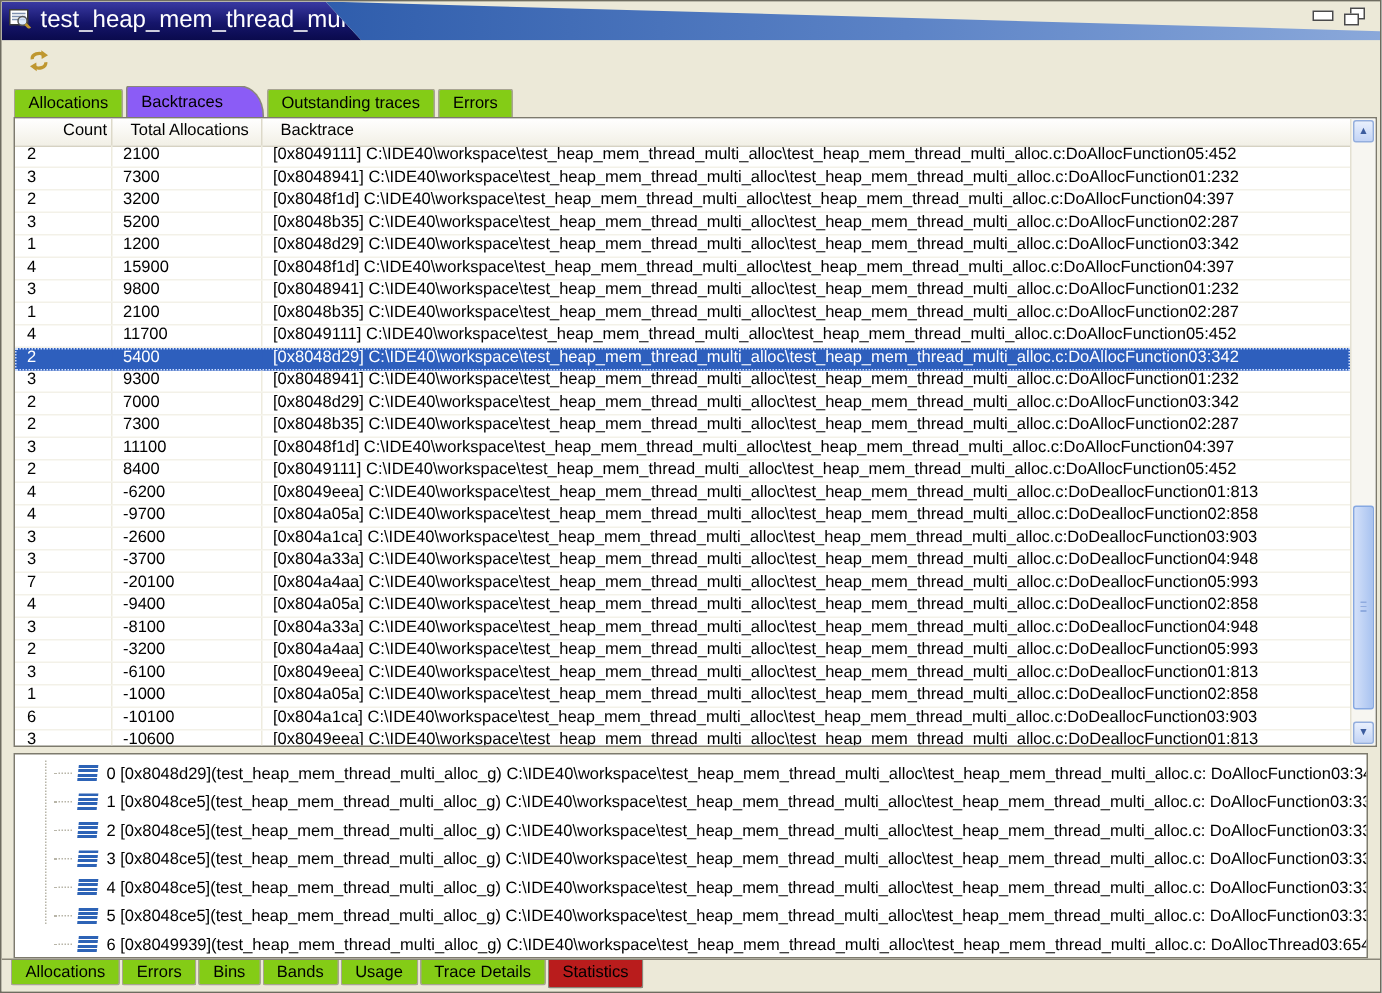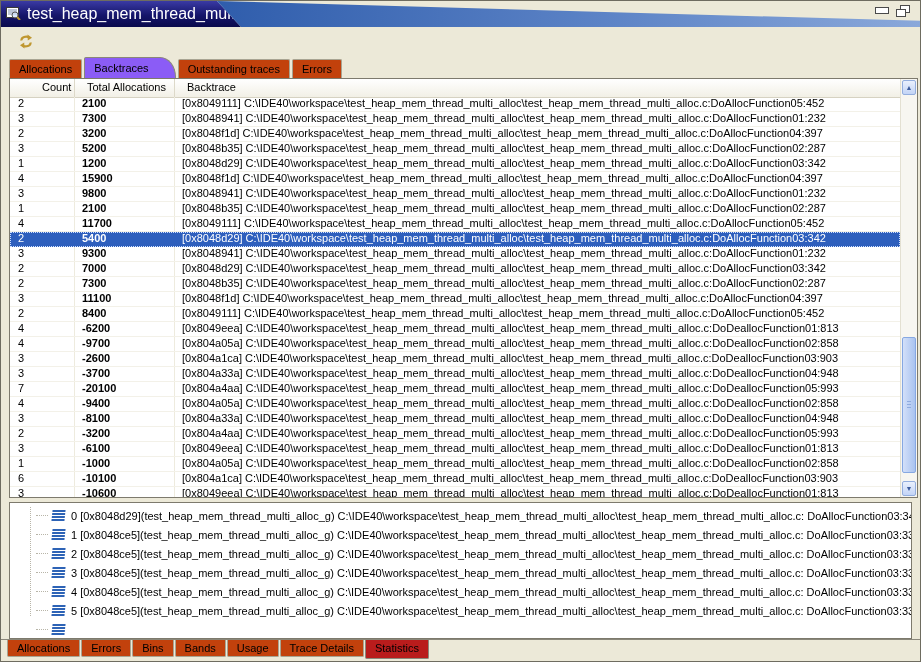--- a/index.html
+++ b/index.html
@@ -28,21 +28,21 @@
   .minb{width:12px;height:5px;margin-top:2px;background:#fff;border:1px solid #4a4a4a;}
   .maxb{position:relative;width:14px;height:12px;}
   .maxb::before{content:'';position:absolute;right:0;top:0;width:8px;height:6px;background:#fff;border:1px solid #4a4a4a;}
   .maxb::after{content:'';position:absolute;left:0;bottom:0;width:8px;height:6px;background:#fff;border:1px solid #4a4a4a;}
   
   .toolbar{height:30px;display:flex;align-items:center;padding-left:16px;}
   
   .tabrow{display:flex;align-items:flex-end;padding-left:8px;}
   .tabrow.top{height:21px;}
   .tab{
-    height:18px;line-height:18px;padding:0 9px;background:#c2410c;
+    height:18px;line-height:18px;padding:0 9px;background:#84cc16;
     border:1px solid #a8a492;border-bottom:none;border-radius:2px 2px 0 0;
     margin-right:2px;white-space:nowrap;
   }
   .tabrow.top .tab.sel{
     background:#8b5cf6;border-color:#8a877a;height:20px;line-height:20px;
     border-top-right-radius:16px 20px;padding-right:26px;position:relative;z-index:2;
   }
   .tabrow.bottom{
     position:absolute;left:0;right:0;bottom:0;height:21px;background:#ece9d8;
     border-top:1px solid #8a877a;align-items:flex-start;padding-left:6px;
@@ -62,21 +62,21 @@
     border-bottom:1px solid #d6d2c2;}
   .hcell{box-sizing:border-box;padding:2px 0 0 12px;border-right:1px solid #ddd9c9;
     overflow:hidden;white-space:nowrap;}
   .hc0{width:65px;padding-left:32px;}
   .hc1{width:100px;}
   .hc2{flex:1;border-right:none;}
   .tbody{position:absolute;top:18px;left:0;right:17px;bottom:0;overflow:hidden;}
   .trow{display:flex;height:14px;line-height:13px;border-bottom:1px solid #f3f1e8;white-space:nowrap;}
   .tcell{box-sizing:border-box;overflow:hidden;}
   .t0{width:65px;padding-left:8px;border-right:1px solid #eeebde;}
-  .t1{width:100px;padding-left:7px;border-right:1px solid #eeebde;font-weight:bold;}
+  .t1{width:100px;padding-left:7px;border-right:1px solid #eeebde;}
   .t2{flex:1;padding-left:7px;}
   .trow.sel{background:#2e5fbd;color:#fff;border-bottom-color:#2e5fbd;
     outline:1px dotted #cfe0ff;outline-offset:-1px;}
   .trow.sel .t0,.trow.sel .t1{border-right-color:#2e5fbd;}
   
   .vscroll{position:absolute;top:0;right:0;bottom:0;width:17px;
     background:#f7f6f1;border-left:1px solid #e3e0d2;box-sizing:border-box;}
   .sb-btn{position:absolute;left:1px;right:1px;height:15px;box-sizing:border-box;
     background:linear-gradient(180deg,#e9f0fd 0%,#c3d4f6 100%);
     border:1px solid #93aede;border-radius:2px;color:#3c5c9e;
@@ -322,20 +322,21 @@
         <span class="dtext">4 [0x8048ce5](test_heap_mem_thread_multi_alloc_g) C:\IDE40\workspace\test_heap_mem_thread_multi_alloc\test_heap_mem_thread_multi_alloc.c: DoAllocFunction03:332</span>
       </div>
       <div class="ditem">
         <span class="guide"></span>
         <span class="sicon"></span>
         <span class="dtext">5 [0x8048ce5](test_heap_mem_thread_multi_alloc_g) C:\IDE40\workspace\test_heap_mem_thread_multi_alloc\test_heap_mem_thread_multi_alloc.c: DoAllocFunction03:332</span>
       </div>
       <div class="ditem">
         <span class="guide"></span>
         <span class="sicon"></span>
+        <span class="dtext">6 [0x8049939](test_heap_mem_thread_multi_alloc_g) C:\IDE40\workspace\test_heap_mem_thread_multi_alloc\test_heap_mem_thread_multi_alloc.c: DoAllocThread03:654</span>
       </div>
     </div>
 
   <div class="tabrow bottom" id="bottomTabs">
       <div class="tab">Allocations</div>
       <div class="tab">Errors</div>
       <div class="tab">Bins</div>
       <div class="tab">Bands</div>
       <div class="tab">Usage</div>
       <div class="tab">Trace Details</div>

